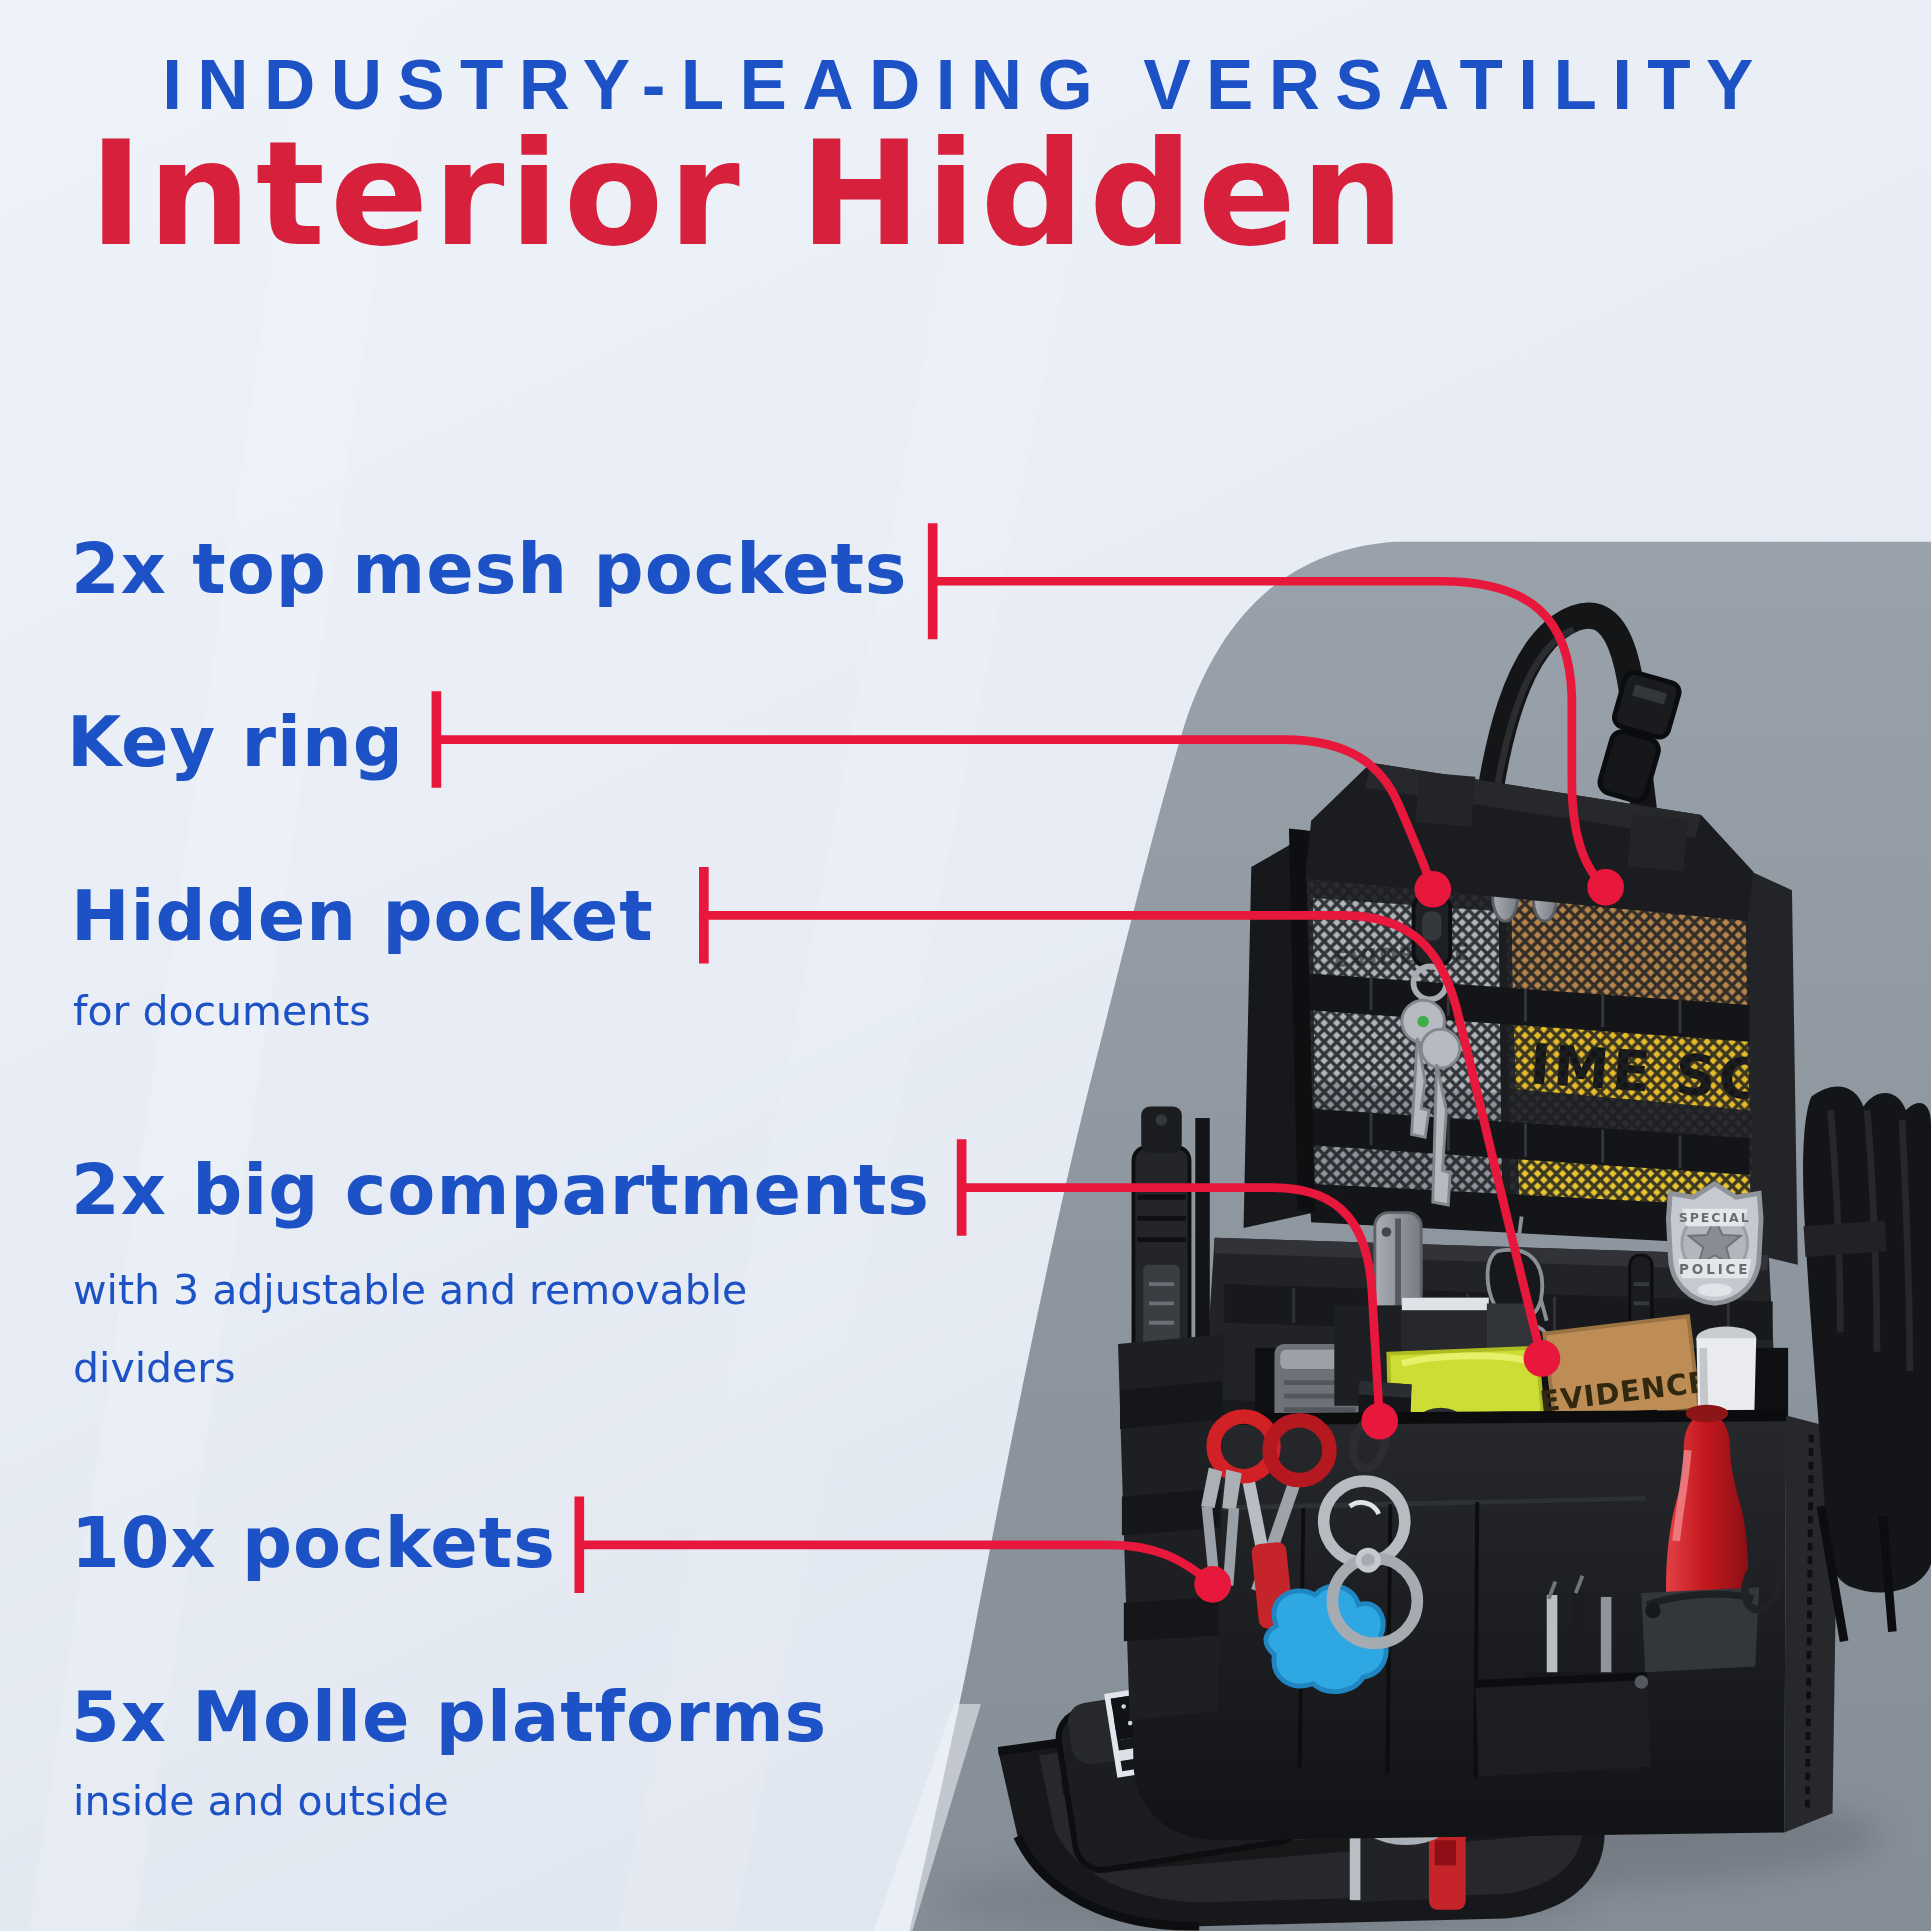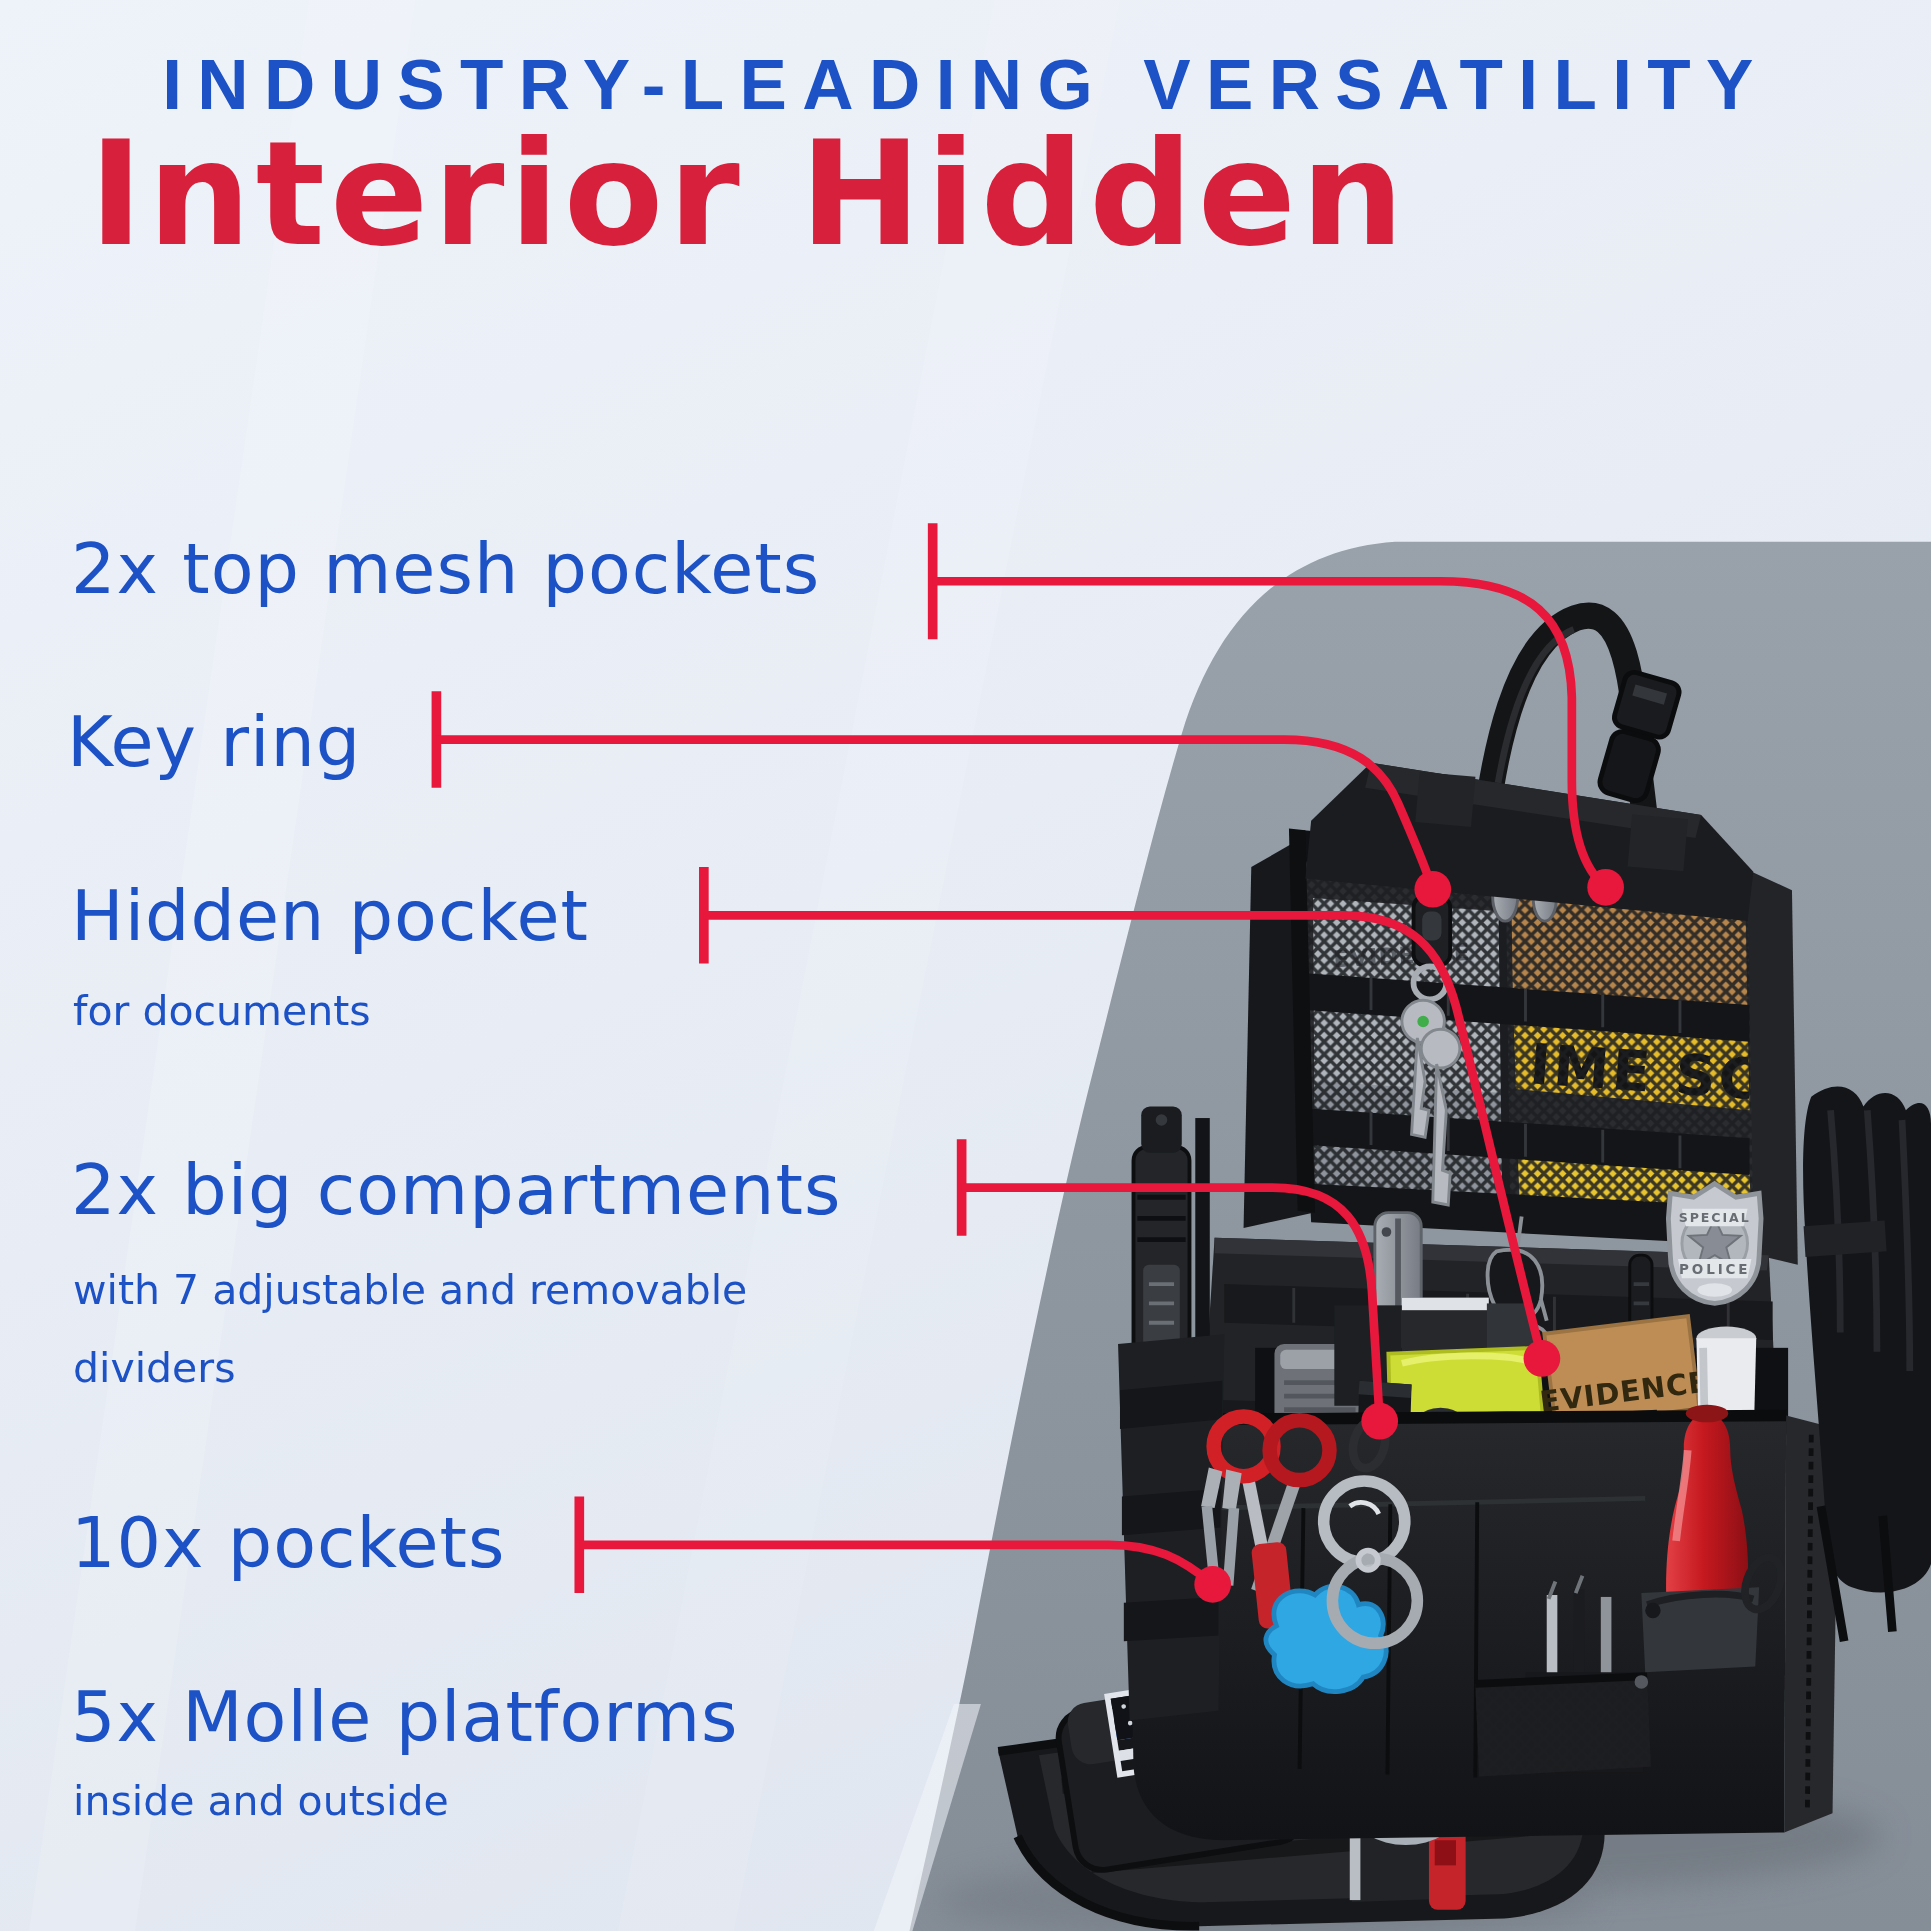--- a/index.html
+++ b/index.html
@@ -13,21 +13,21 @@
   .eyebrow{
     left:0;right:0;top:44px;text-align:center;
     font-size:71px;font-weight:700;letter-spacing:15.4px;
     color:#1c52c5;font-family:"Liberation Sans",sans-serif;
   }
   .big-title{
     left:89px;top:131px;
     font-size:145px;line-height:126px;font-weight:700;
     letter-spacing:4.8px;color:#d7203c;
   }
-  .co-t{font-size:70px;font-weight:400;color:#1c52c5;letter-spacing:1px;}
+  .co-t{font-size:70px;font-weight:700;color:#1c52c5;letter-spacing:1px;}
   .co-s{font-size:41px;font-weight:400;color:#1c52c5;letter-spacing:0;}
   .wrap{white-space:normal;line-height:78px;}
 </style>
 </head>
 <body>
 
 <svg id="scene" viewBox="0 0 2000 2000">
   <defs>
     <linearGradient id="darkGrad" x1="0" y1="0" x2="0" y2="1">
       <stop offset="0" stop-color="#99a1aa"></stop>
@@ -366,17 +366,17 @@
 
 <div class="txt big-title">
   <div>Interior Hidden</div>
 </div>
 
 <div class="txt co-t" style="left:71px;top:528px;">2x top mesh pockets</div>
 <div class="txt co-t" style="left:55px;top:701px;margin-left:12px;">Key ring</div>
 <div class="txt co-t" style="left:71px;top:875px;">Hidden pocket</div>
 <div class="txt co-s" style="left:73px;top:987px;">for documents</div>
 <div class="txt co-t" style="left:71px;top:1149px;">2x big compartments</div>
-<div class="txt co-s wrap" style="left:73px;top:1251px;width:840px;">with 7 adjustable and removable dividers</div>
+<div class="txt co-s wrap" style="left:73px;top:1251px;width:840px;">with 3 adjustable and removable dividers</div>
 <div class="txt co-t" style="left:71px;top:1502px;">10x pockets</div>
 <div class="txt co-t" style="left:71px;top:1676px;">5x Molle platforms</div>
 <div class="txt co-s" style="left:73px;top:1777px;">inside and outside</div>
 
 
 </body></html>

